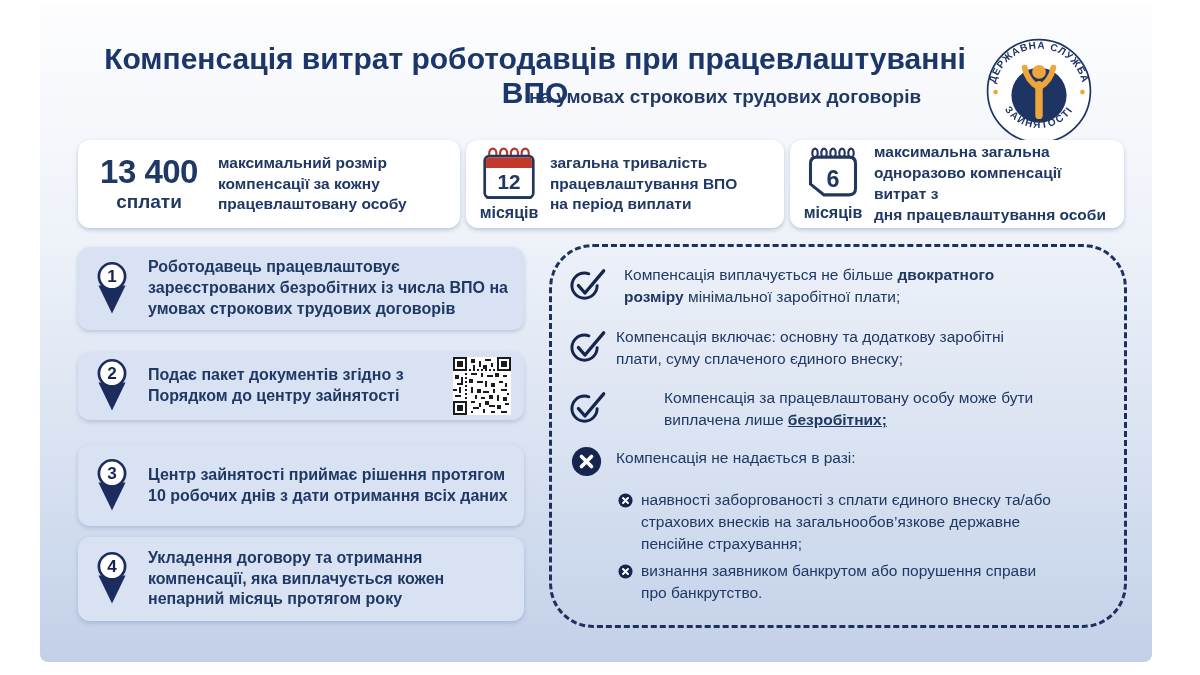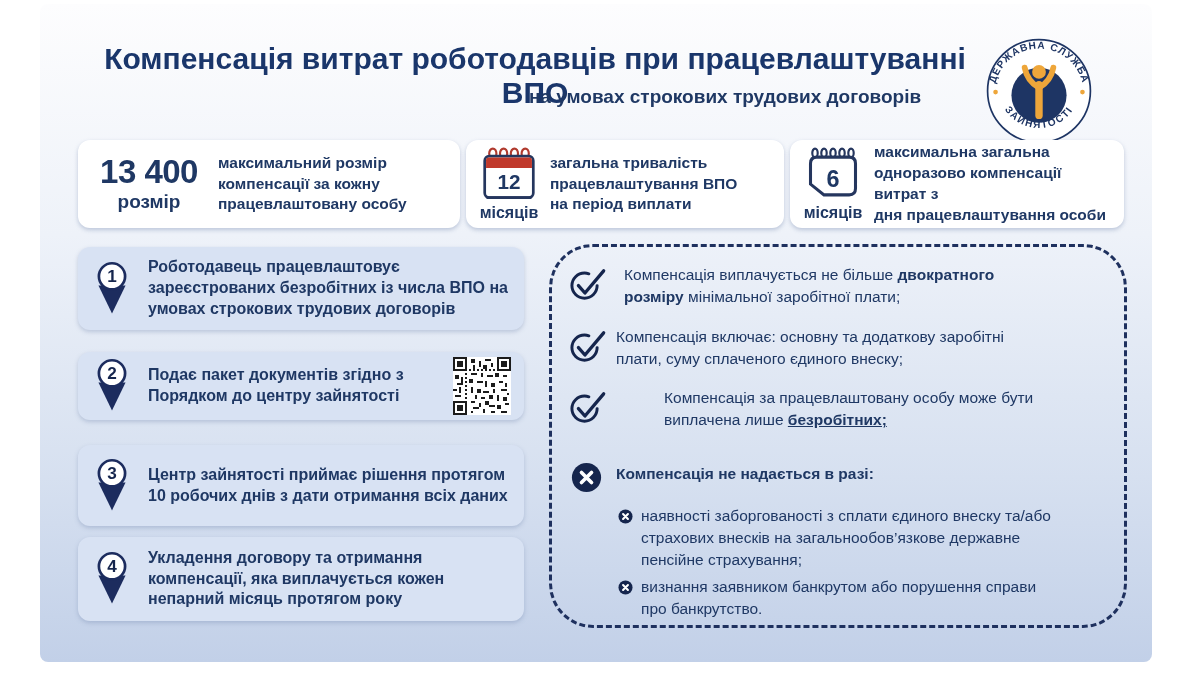--- a/index.html
+++ b/index.html
@@ -42,21 +42,21 @@
   .qr{position:absolute;right:13px;top:5px;width:58px;height:58px;}
 
   
   .panel{position:absolute;left:509px;top:240px;width:578px;height:384px;box-sizing:border-box;
         border:3px dashed #1e305e;border-radius:44px;padding:14px 22px 10px 16px;}
   .cond-row{display:flex;align-items:flex-start;}
   .cond-icon{width:48px;flex:none;}
   .cond-text{font-size:15.5px;line-height:1.45;white-space:pre-line;padding-top:1px;}
   .cond-text b{font-weight:700;}
   .cond-text .bu{font-weight:700;text-decoration:underline;}
-  .mt1{margin-top:2px;gap:8px;}.mt2{margin-top:16px;}.mt3{margin-top:15px;gap:48px;}.mt4{margin-top:30px;font-weight:bold;}
+  .mt1{margin-top:2px;gap:8px;}.mt2{margin-top:16px;}.mt3{margin-top:15px;gap:48px;}.mt4{margin-top:14px;}
   .sub-list{margin-top:8px;padding-left:50px;}
   .sub-row{display:flex;align-items:flex-start;margin-bottom:5px;}
   .sub-icon{flex:none;margin:4px 8px 0 0;}
   .sub-text{font-size:15.5px;line-height:1.42;white-space:pre-line;}
 </style>
 </head>
 <body>
 
 <div class="page">
   <div class="canvas">
@@ -81,21 +81,21 @@
         <circle cx="50" cy="32" r="6.5" fill="#eea63a"></circle>
         <path d="M50 47 C45 44 38.5 39 36.5 28" stroke="#eea63a" stroke-width="5.5" fill="none" stroke-linecap="round"></path>
         <path d="M50 47 C55 44 61.5 39 63.5 28" stroke="#eea63a" stroke-width="5.5" fill="none" stroke-linecap="round"></path>
         <path d="M50 44 V73" stroke="#eea63a" stroke-width="7" stroke-linecap="round"></path>
       </g>
     </svg>
 
     <div class="stat stat1">
       <div class="num-col">
         <div class="big-number">13 400</div>
-        <div class="big-unit">розмір</div>
+        <div class="big-unit">сплати</div>
       </div>
       <div class="stat-text">максимальний розмір
 компенсації за кожну
 працевлаштовану особу</div>
     </div>
 
     <div class="stat stat2">
       <div class="icon-col">
         <svg width="54" height="58" viewBox="0 0 60 64">
           <ellipse cx="12" cy="7" rx="4" ry="5.5" fill="none" stroke="#b03a2e" stroke-width="2.4"></ellipse>

